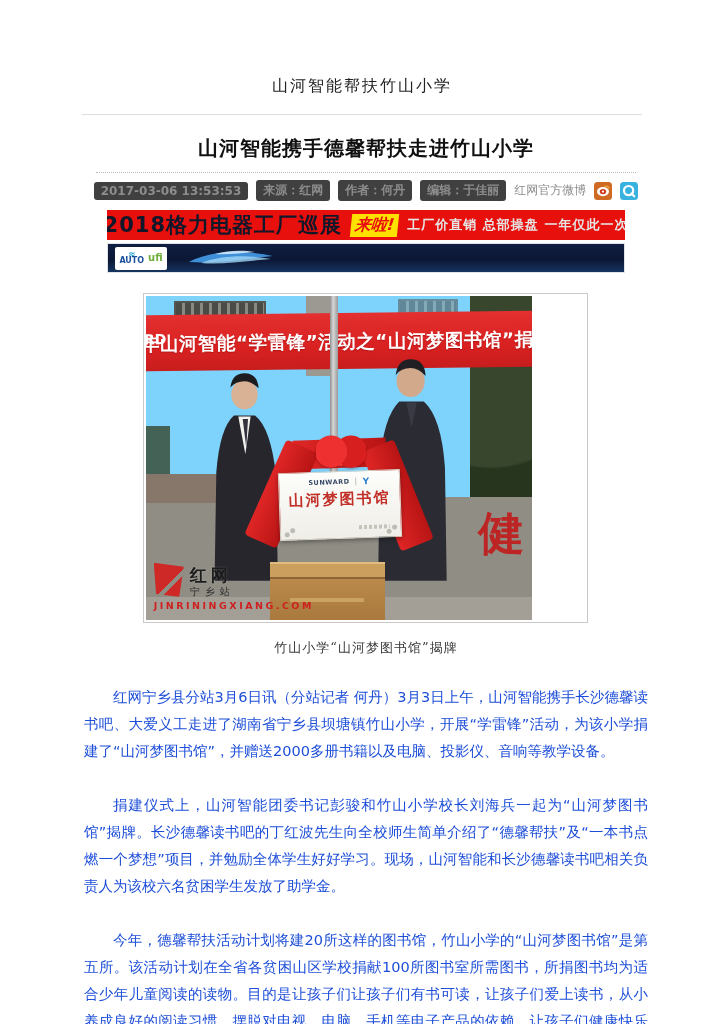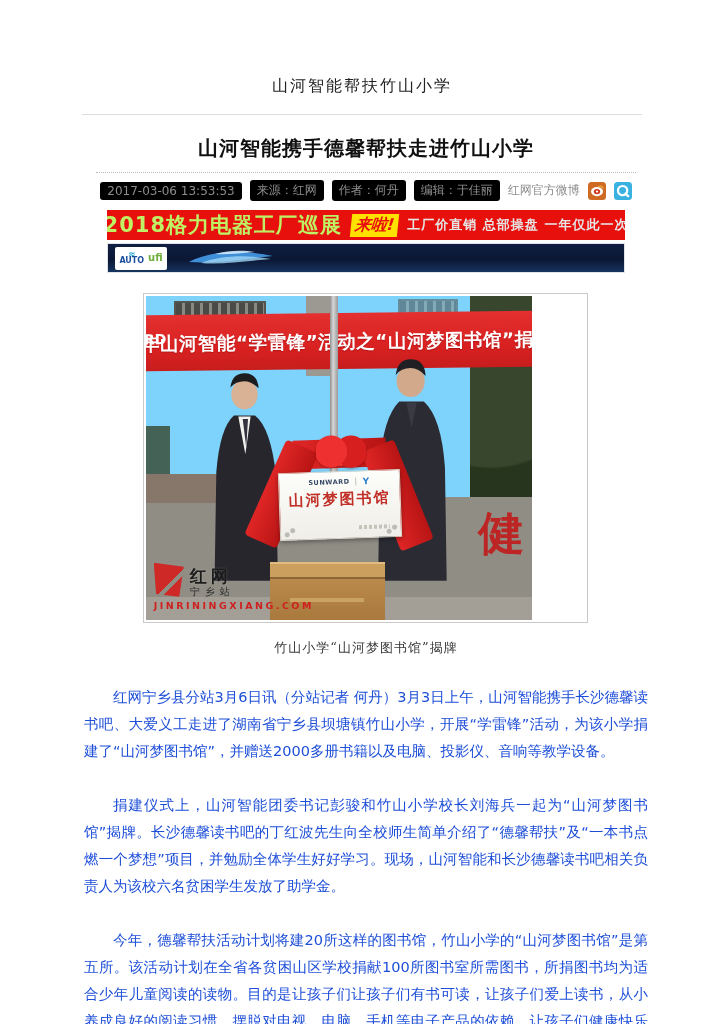--- a/index.html
+++ b/index.html
@@ -49,40 +49,41 @@
   .meta-row {
     margin-top: 7px;
     display: flex;
     justify-content: center;
     align-items: center;
     gap: 8px;
     font-size: 12px;
     color: #8d8d8d;
   }
   .meta-pill {
-    background: #000000;
+    background: #404040;
     border-radius: 3px;
     padding: 2px 7px;
     white-space: nowrap;
+    font-weight: bold;
   }
   .meta-weibo-label { white-space: nowrap; }
   .meta-icon { width: 18px; height: 18px; display: block; cursor: pointer; }
 
   
   .ad-gree {
     margin: 9px 0 0 23px;
     width: 518px; height: 30px;
     background: #e8100c;
     display: flex; align-items: center; justify-content: center;
     gap: 9px;
     cursor: pointer;
     overflow: hidden;
   }
   .ad-gree-headline {
-    color: #bef264; font-size: 21px; font-weight: 800; letter-spacing: 1px;
+    color: #0f172a; font-size: 21px; font-weight: 800; letter-spacing: 1px;
     white-space: nowrap;
   }
   .ad-gree-badge {
     background: #ffe100;
     color: #e8100c;
     font-size: 16px; font-weight: 800; font-style: italic;
     padding: 1px 4px;
     transform: skewX(-6deg);
     white-space: nowrap;
   }
@@ -230,21 +231,21 @@
   .wm-row { display: flex; align-items: flex-end; gap: 6px; }
   .wm-mark {
     width: 30px; height: 34px;
     background:
       linear-gradient(135deg, #d42020 0 55%, transparent 56%),
       linear-gradient(315deg, #d42020 0 35%, transparent 36%);
     clip-path: polygon(0 0, 100% 12%, 85% 100%, 8% 92%);
     opacity: .92;
   }
   .wm-name { color: #1b1b1b; font-size: 17px; font-weight: 800; letter-spacing: 4px;
-      font-family: Liberation Sans, sans-serif; text-shadow: 0 0 2px rgba(255,255,255,.25); margin-top: 6px; }
+      font-family: Liberation Mono, monospace; text-shadow: 0 0 2px rgba(255,255,255,.25); margin-top: 6px; }
   .wm-sub { color: #2a2a2a; font-size: 10px; letter-spacing: 5px; margin-top: 2px; text-align: center; }
   .wm-url { color: #cf1f1f; font-size: 9.5px; font-weight: 700; letter-spacing: 2.5px; margin-top: 4px; }
 
   .photo-caption {
     margin-top: 16px;
     text-align: center;
     font-size: 13px;
     letter-spacing: 1px;
     color: #3a3a3a;
     font-family: "DejaVu Serif", "Liberation Serif", serif;

